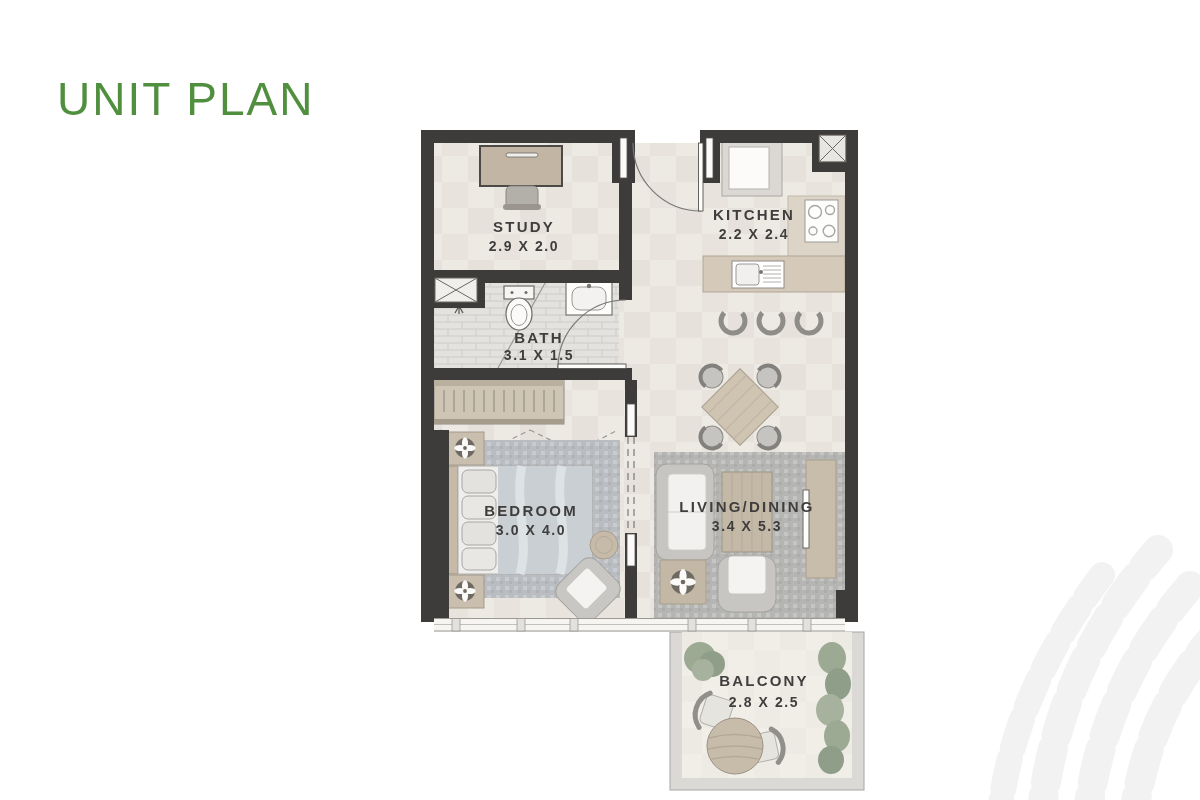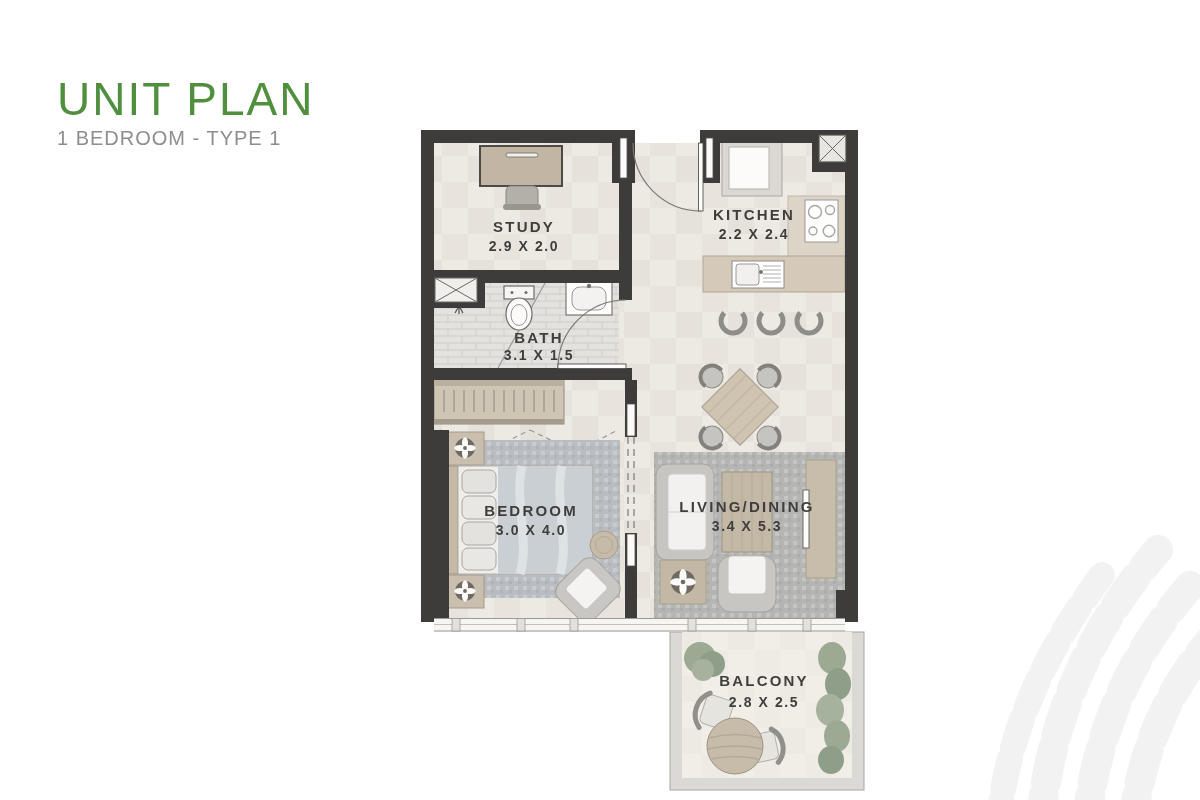--- a/index.html
+++ b/index.html
@@ -35,21 +35,20 @@
     <g fill="none" stroke="var(--watermark-gray)" stroke-linecap="round">
       <path d="M 998 830 Q 1008 700 1102 575" stroke-width="26" stroke-dasharray="30 12"></path>
       <path d="M 1040 830 Q 1052 672 1158 550" stroke-width="30" stroke-dasharray="34 14"></path>
       <path d="M 1086 830 Q 1098 692 1190 586" stroke-width="30" stroke-dasharray="34 14"></path>
       <path d="M 1132 830 Q 1144 712 1218 632" stroke-width="30" stroke-dasharray="34 14"></path>
     </g>
   </svg>
 
   <div class="header">
     <div class="title">UNIT PLAN</div>
-    <div class="subtitle">1 BEDROOM - TYPE 1</div>
   </div>
 
   <svg class="plan-svg" viewBox="420 118 450 682">
     <defs>
       <pattern id="checker" width="52" height="52" patternUnits="userSpaceOnUse">
         <rect width="52" height="52" fill="var(--floor-light)"></rect>
         <rect width="26" height="26" fill="#e6e2db"></rect>
         <rect x="26" y="26" width="26" height="26" fill="#e8e4dd"></rect>
       </pattern>
       <pattern id="brick" width="28" height="14" patternUnits="userSpaceOnUse">

